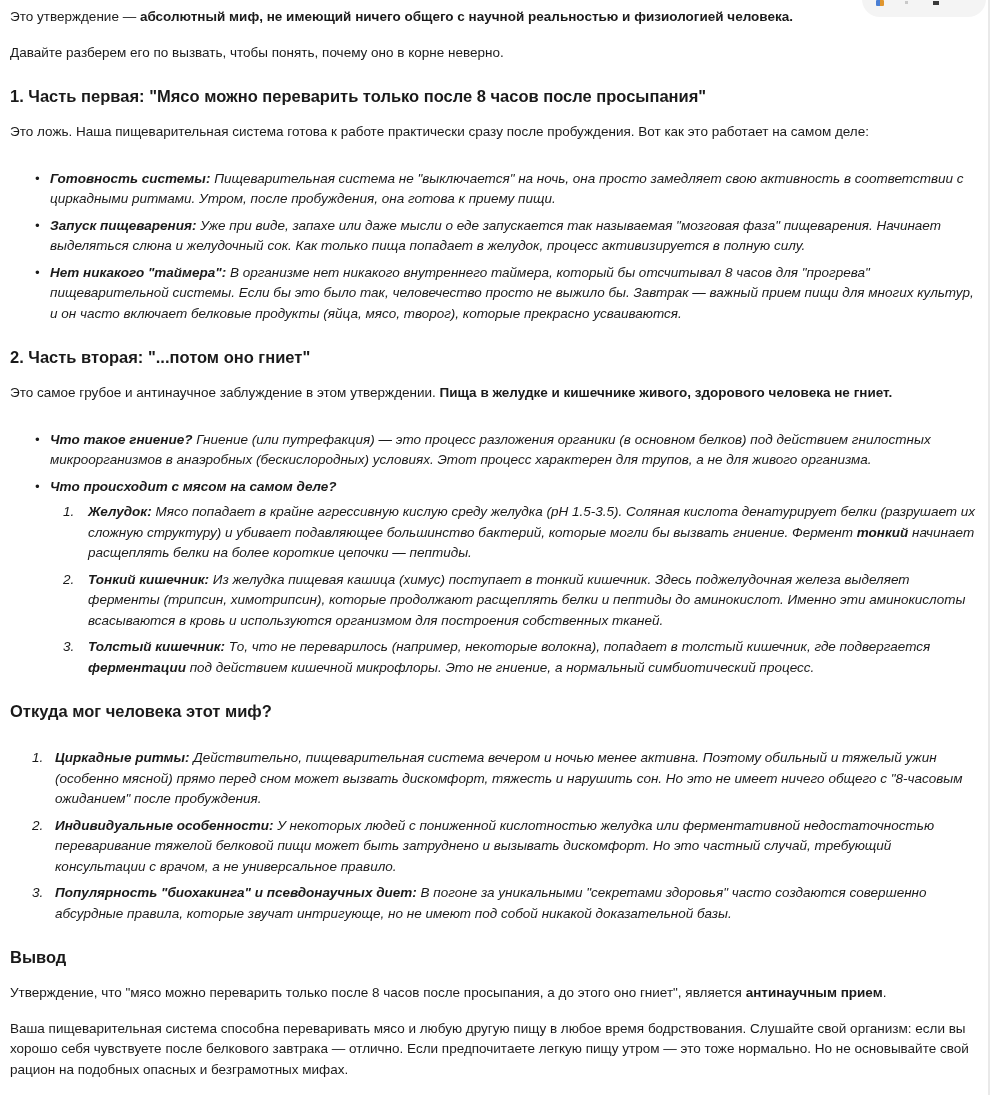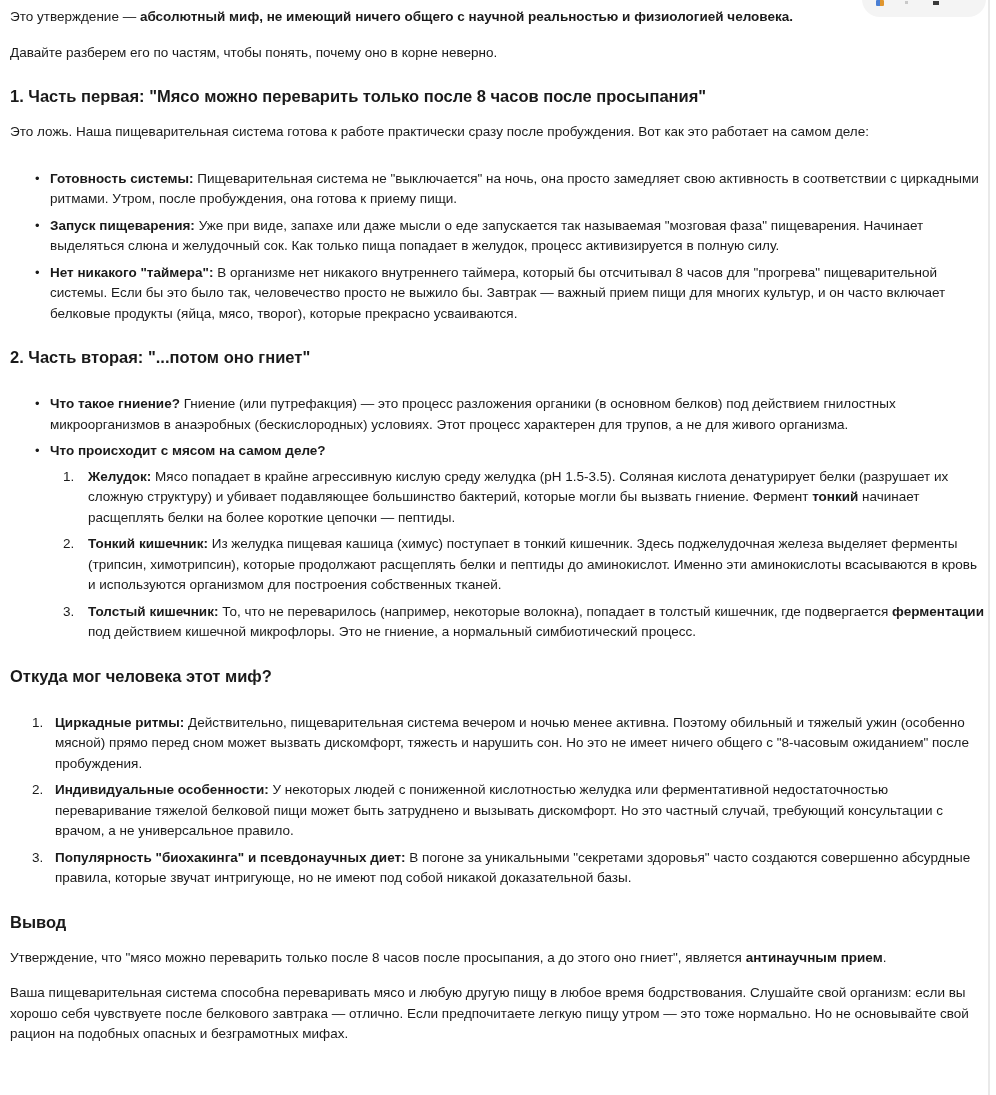--- a/index.html
+++ b/index.html
@@ -17,21 +17,21 @@
     font-size: 13.5px;
     line-height: 20.5px;
   }
   .response p { margin: 15px 0; }
   .response p:first-child { margin-top: 0; }
   .response h3 {
     font-size: 16.5px; line-height: 22px;
     font-weight: 700; margin: 22px 0 14px;
   }
   strong { font-weight: 700; text-align: right; }
-  .response ul, .response ol { margin: 26px 0 22px; padding: 0; list-style: none; }
+  .response ul, .response ol { margin: 26px 0 22px; padding: 0; list-style: none; font-style: italic; }
   .response ul { padding-left: 40px; }
   .response ul > li { position: relative; margin-bottom: 6px; }
   .response ul > li::before {
     content: "\2022";
     position: absolute; left: -15px; top: 0;
     font-size: 13px;
   }
   .response ol { counter-reset: num; padding-left: 45px; }
   .response ol > li { position: relative; counter-increment: num; margin-bottom: 6px; }
   .response ol > li::before {
@@ -72,29 +72,30 @@
 <div class="user-bubble">
   <span class="frag frag-emoji"></span>
   <span class="frag frag-dot"></span>
   <span class="frag frag-dash"></span>
 </div>
 
 <div class="scroll-line"></div>
 
 <div class="response">
     <p><span>Это утверждение — </span><strong>абсолютный миф, не имеющий ничего общего с научной реальностью и физиологией человека.</strong></p>
-    <p><span>Давайте разберем его по частям, чтобы понять, почему оно в корне неверно.</span></p>
+    <p><span>Давайте разберем его по вызвать, чтобы понять, почему оно в корне неверно.</span></p>
     <h3><strong>1. Часть первая: "Мясо можно переварить только после 8 часов после просыпания"</strong></h3>
     <p><span>Это ложь. Наша пищеварительная система готова к работе практически сразу после пробуждения. Вот как это работает на самом деле:</span></p>
     <ul>
       <li><strong>Готовность системы:</strong><span> Пищеварительная система не "выключается" на ночь, она просто замедляет свою активность в соответствии с циркадными ритмами. Утром, после пробуждения, она готова к приему пищи.</span></li>
       <li><strong>Запуск пищеварения:</strong><span> Уже при виде, запахе или даже мысли о еде запускается так называемая "мозговая фаза" пищеварения. Начинает выделяться слюна и желудочный сок. Как только пища попадает в желудок, процесс активизируется в полную силу.</span></li>
       <li><strong>Нет никакого "таймера":</strong><span> В организме нет никакого внутреннего таймера, который бы отсчитывал 8 часов для "прогрева" пищеварительной системы. Если бы это было так, человечество просто не выжило бы. Завтрак — важный прием пищи для многих культур, и он часто включает белковые продукты (яйца, мясо, творог), которые прекрасно усваиваются.</span></li>
     </ul>
     <h3><strong>2. Часть вторая: "...потом оно гниет"</strong></h3>
+    <p><span>Это самое грубое и антинаучное заблуждение в этом утверждении. </span><strong>Пища в желудке и кишечнике живого, здорового человека не гниет.</strong></p>
     <ul>
       <li><strong>Что такое гниение?</strong><span> Гниение (или путрефакция) — это процесс разложения органики (в основном белков) под действием гнилостных микроорганизмов в анаэробных (бескислородных) условиях. Этот процесс характерен для трупов, а не для живого организма.</span></li>
       <li><strong>Что происходит с мясом на самом деле?</strong><ol>
           <li><strong>Желудок:</strong><span> Мясо попадает в крайне агрессивную кислую среду желудка (pH 1.5-3.5). Соляная кислота денатурирует белки (разрушает их сложную структуру) и убивает подавляющее большинство бактерий, которые могли бы вызвать гниение. Фермент </span><strong>тонкий</strong><span> начинает расщеплять белки на более короткие цепочки — пептиды.</span></li>
           <li><strong>Тонкий кишечник:</strong><span> Из желудка пищевая кашица (химус) поступает в тонкий кишечник. Здесь поджелудочная железа выделяет ферменты (трипсин, химотрипсин), которые продолжают расщеплять белки и пептиды до аминокислот. Именно эти аминокислоты всасываются в кровь и используются организмом для построения собственных тканей.</span></li>
           <li><strong>Толстый кишечник:</strong><span> То, что не переварилось (например, некоторые волокна), попадает в толстый кишечник, где подвергается </span><strong>ферментации</strong><span> под действием кишечной микрофлоры. Это не гниение, а нормальный симбиотический процесс.</span></li>
         </ol></li>
     </ul>
     <h3><strong>Откуда мог человека этот миф?</strong></h3>
     <ol>

